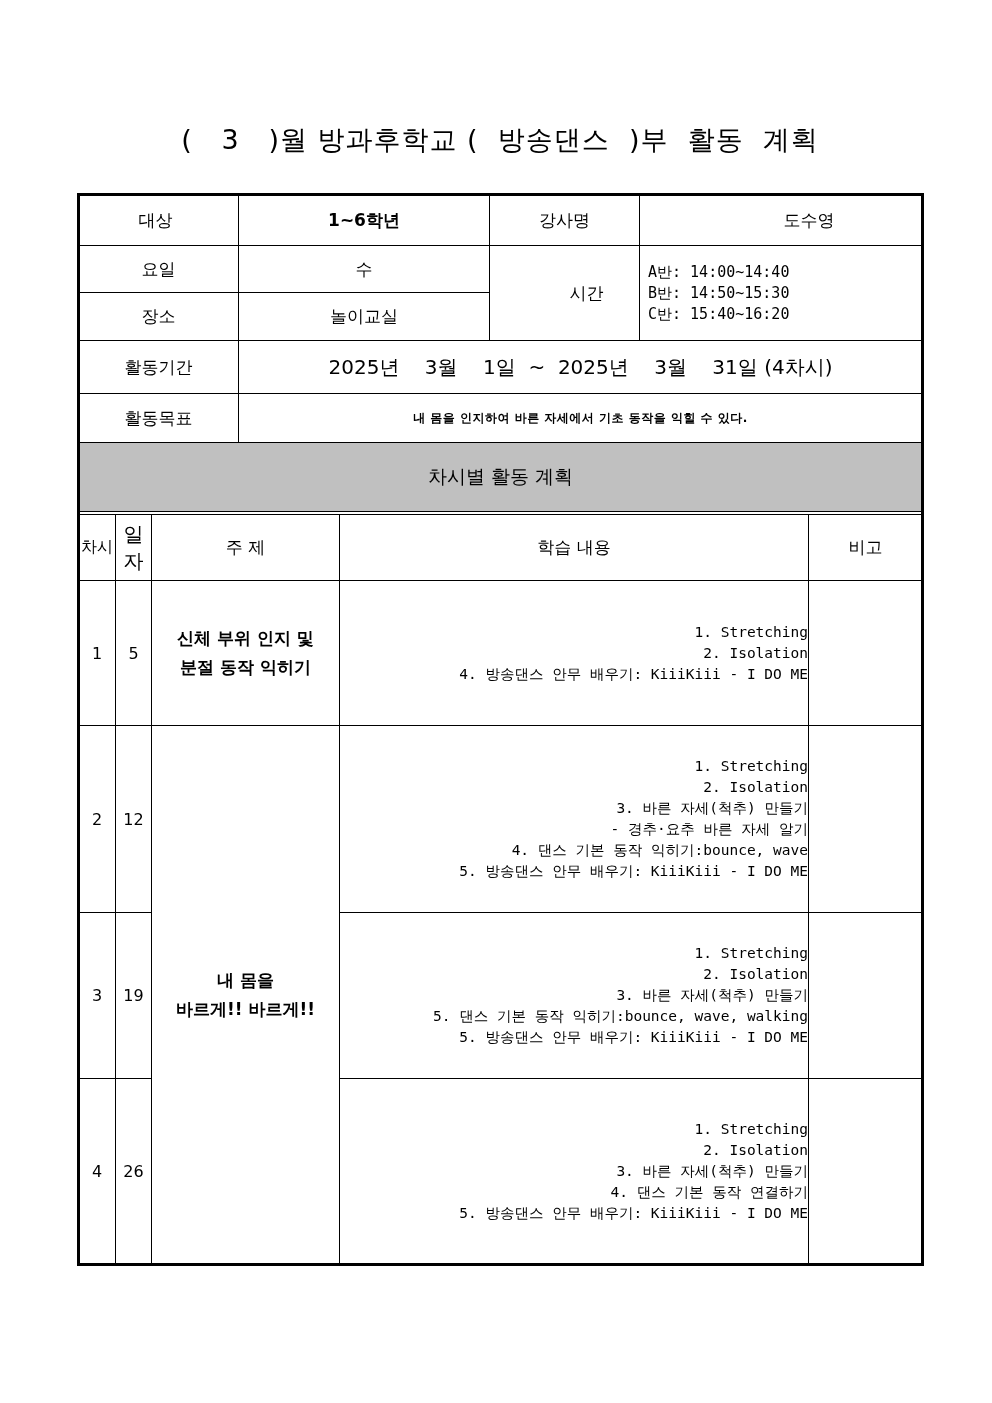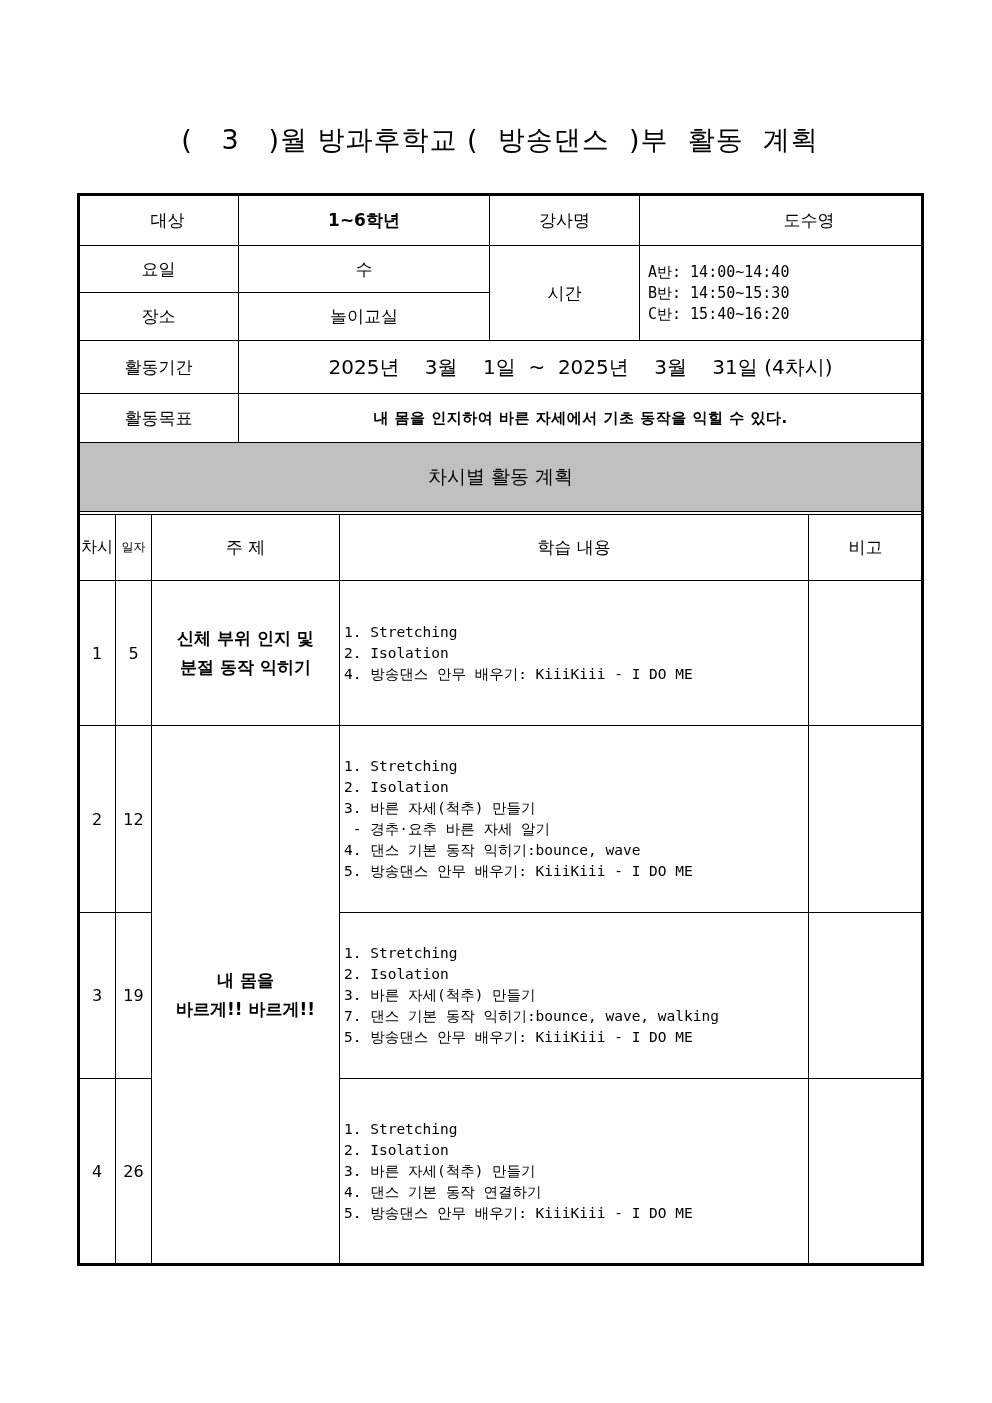--- a/index.html
+++ b/index.html
@@ -8,27 +8,27 @@
     .title { position: absolute; left: 0; top: 122px; width: 1008px; text-align: center;
              font-size: 27px; letter-spacing: 1px; white-space: pre; }
     .cell { position: absolute; box-sizing: border-box; display: flex; align-items: center;
             justify-content: center; text-align: center; font-size: 17px; }
     .hl { position: absolute; height: 1px; background: #000; }
     .vl { position: absolute; width: 1px; background: #000; }
     .thick-frame { position: absolute; border: 3px solid #000; box-sizing: border-box; }
     .times { display: block; text-align: left; font-size: 15px; line-height: 21px;
              font-family: "DejaVu Sans Mono", "Liberation Mono", monospace; }
     .bold { font-weight: bold; }
-    .goal { font-size: 15px; font-weight: bold; letter-spacing: 0.5px; }
+    .goal { font-size: 12px; font-weight: bold; letter-spacing: 0.5px; }
     .gray { position: absolute; background: #c0c0c0; }
     .content { position: absolute; box-sizing: border-box; padding-left: 4px;
                font-family: "DejaVu Sans Mono", "Liberation Mono", monospace;
                font-size: 14.5px; line-height: 21px; white-space: pre; display: flex;
                flex-direction: column; justify-content: center; }
-    .content div { white-space: pre; }
+    .content div { white-space: pre; text-align: right; }
     .topic { font-weight: bold; font-size: 17px; line-height: 29px; flex-direction: column; }
   </style>
 </head>
 <body>
 
 <div class="title" style="left:0;width:1000px;">(   3   )월 방과후학교 (  방송댄스  )부  활동  계획</div>
 
 <div>
 
   <div class="gray" style="left:79px; top:443px; width:843px; height:68px;"></div>
@@ -38,31 +38,31 @@
   <div class="hl" style="left:78px; top:340px; width:845px;"></div>
   <div class="hl" style="left:78px; top:393px; width:845px;"></div>
   <div class="hl" style="left:78px; top:442px; width:845px;"></div>
   <div class="hl" style="left:78px; top:511px; width:845px;"></div>
   <div class="hl" style="left:78px; top:514px; width:845px;"></div>
 
   <div class="vl" style="left:238px; top:195px; height:248px;"></div>
   <div class="vl" style="left:489px; top:195px; height:146px;"></div>
   <div class="vl" style="left:639px; top:195px; height:146px;"></div>
 
-  <div class="cell" style="left:88px; top:195px; width:159px; height:50px;text-align:center;">대상</div>
+  <div class="cell" style="left:76px; top:195px; width:159px; height:50px;text-align:center;">대상</div>
   <div class="cell bold" style="left:239px; top:195px; width:250px; height:50px;">1~6학년</div>
   <div class="cell" style="left:490px; top:195px; width:149px; height:50px;">강사명</div>
   <div class="cell" style="left:668px; top:195px; width:282px; height:50px;">도수영</div>
 
   <div class="cell" style="left:79px; top:246px; width:159px; height:46px;">요일</div>
   <div class="cell" style="left:239px; top:246px; width:250px; height:46px;">수</div>
   <div class="cell" style="left:79px; top:293px; width:159px; height:47px;">장소</div>
   <div class="cell" style="left:239px; top:293px; width:250px; height:47px;">놀이교실</div>
 
-  <div class="cell" style="left:490px; top:246px; width:149px; height:94px;">시간</div>
+  <div class="cell" style="left:512px; top:246px; width:149px; height:94px;">시간</div>
   <div class="cell" style="left:640px; top:246px; width:282px; height:94px; justify-content:flex-start; padding-left:8px;">
     <div>
       <span class="times">A반: 14:00~14:40</span>
       <span class="times">B반: 14:50~15:30</span>
       <span class="times">C반: 15:40~16:20</span>
     </div>
   </div>
 
   <div class="cell" style="left:79px; top:341px; width:159px; height:52px;">활동기간</div>
   <div class="cell" style="left:239px; top:341px; width:683px; height:52px; white-space:pre; font-size:20px;">2025년    3월    1일  ~  2025년    3월    31일 (4차시)</div>
@@ -81,21 +81,21 @@
   <div class="vl" style="left:808px; top:515px; height:750px;"></div>
 
   <div class="hl" style="left:78px; top:580px; width:845px;"></div>
   <div class="hl" style="left:78px; top:725px; width:845px;"></div>
   <div class="hl" style="left:78px; top:912px; width:74px;"></div>
   <div class="hl" style="left:339px; top:912px; width:584px;"></div>
   <div class="hl" style="left:78px; top:1078px; width:74px;"></div>
   <div class="hl" style="left:339px; top:1078px; width:584px;"></div>
 
   <div class="cell" style="left:79px; top:515px; width:36px; height:65px; font-size:16px;">차시</div>
-  <div class="cell" style="left:116px; top:515px; width:35px; height:65px; font-size:12px;">일자</div>
+  <div class="cell" style="left:116px; top:515px; width:35px; height:65px; font-size:20px;">일자</div>
   <div class="cell" style="left:152px; top:515px; width:187px; height:65px; white-space:pre;">주 제</div>
   <div class="cell" style="left:340px; top:515px; width:468px; height:65px;">학습 내용</div>
   <div class="cell" style="left:809px; top:515px; width:113px; height:65px;">비고</div>
 
   <div>
     <div class="cell" style="left:79px; top:581px; width:36px; height:144px; font-size:16px;">1</div>
     <div class="cell" style="left:116px; top:581px; width:35px; height:144px; font-size:16px;">5</div>
     <div class="cell topic" style="left:152px; top:581px; width:187px; height:144px;text-align:center;">
       <div>신체 부위 인지 및</div>
       <div>분절 동작 익히기</div>
@@ -122,21 +122,21 @@
     <div class="cell" style="left:809px; top:726px; width:113px; height:186px;"></div>
   </div>
 
   <div>
     <div class="cell" style="left:79px; top:913px; width:36px; height:165px; font-size:16px;">3</div>
     <div class="cell" style="left:116px; top:913px; width:35px; height:165px; font-size:16px;">19</div>
     <div class="content" style="left:340px; top:913px; width:468px; height:165px;">
       <div>1. Stretching</div>
       <div>2. Isolation</div>
       <div>3. 바른 자세(척추) 만들기</div>
-      <div>7. 댄스 기본 동작 익히기:bounce, wave, walking</div>
+      <div>5. 댄스 기본 동작 익히기:bounce, wave, walking</div>
       <div>5. 방송댄스 안무 배우기: KiiiKiii - I DO ME</div>
     </div>
     <div class="cell" style="left:809px; top:913px; width:113px; height:165px;"></div>
   </div>
 
   <div>
     <div class="cell" style="left:79px; top:1079px; width:36px; height:185px; font-size:16px;">4</div>
     <div class="cell" style="left:116px; top:1079px; width:35px; height:185px; font-size:16px;">26</div>
     <div class="content" style="left:340px; top:1079px; width:468px; height:185px;">
       <div>1. Stretching</div>

